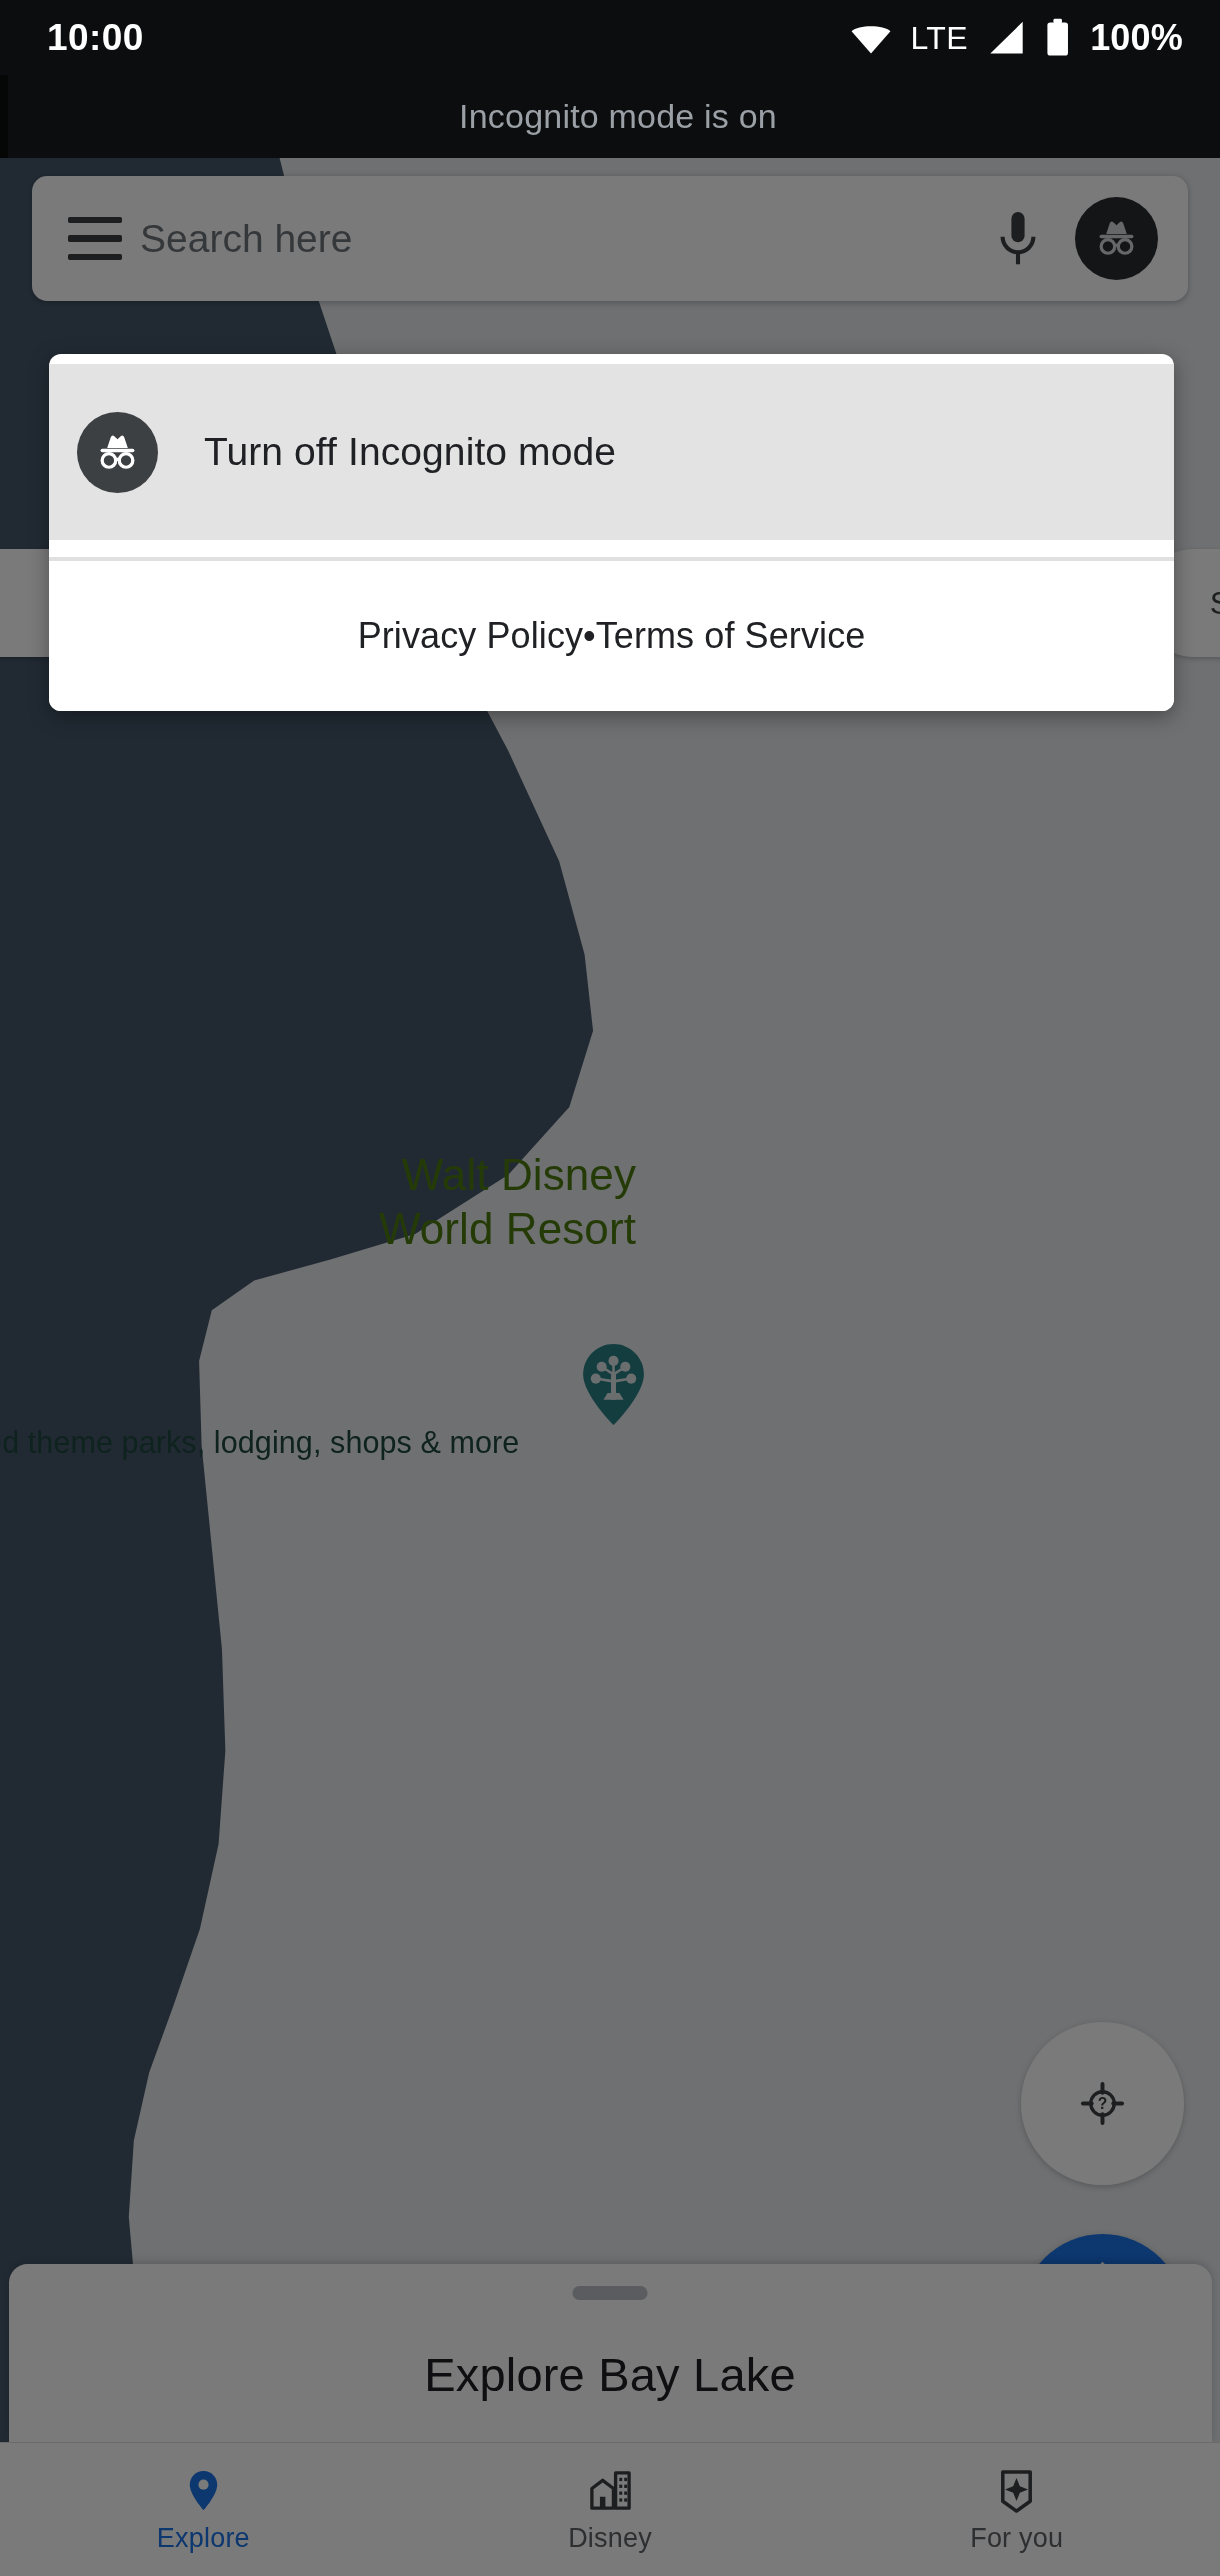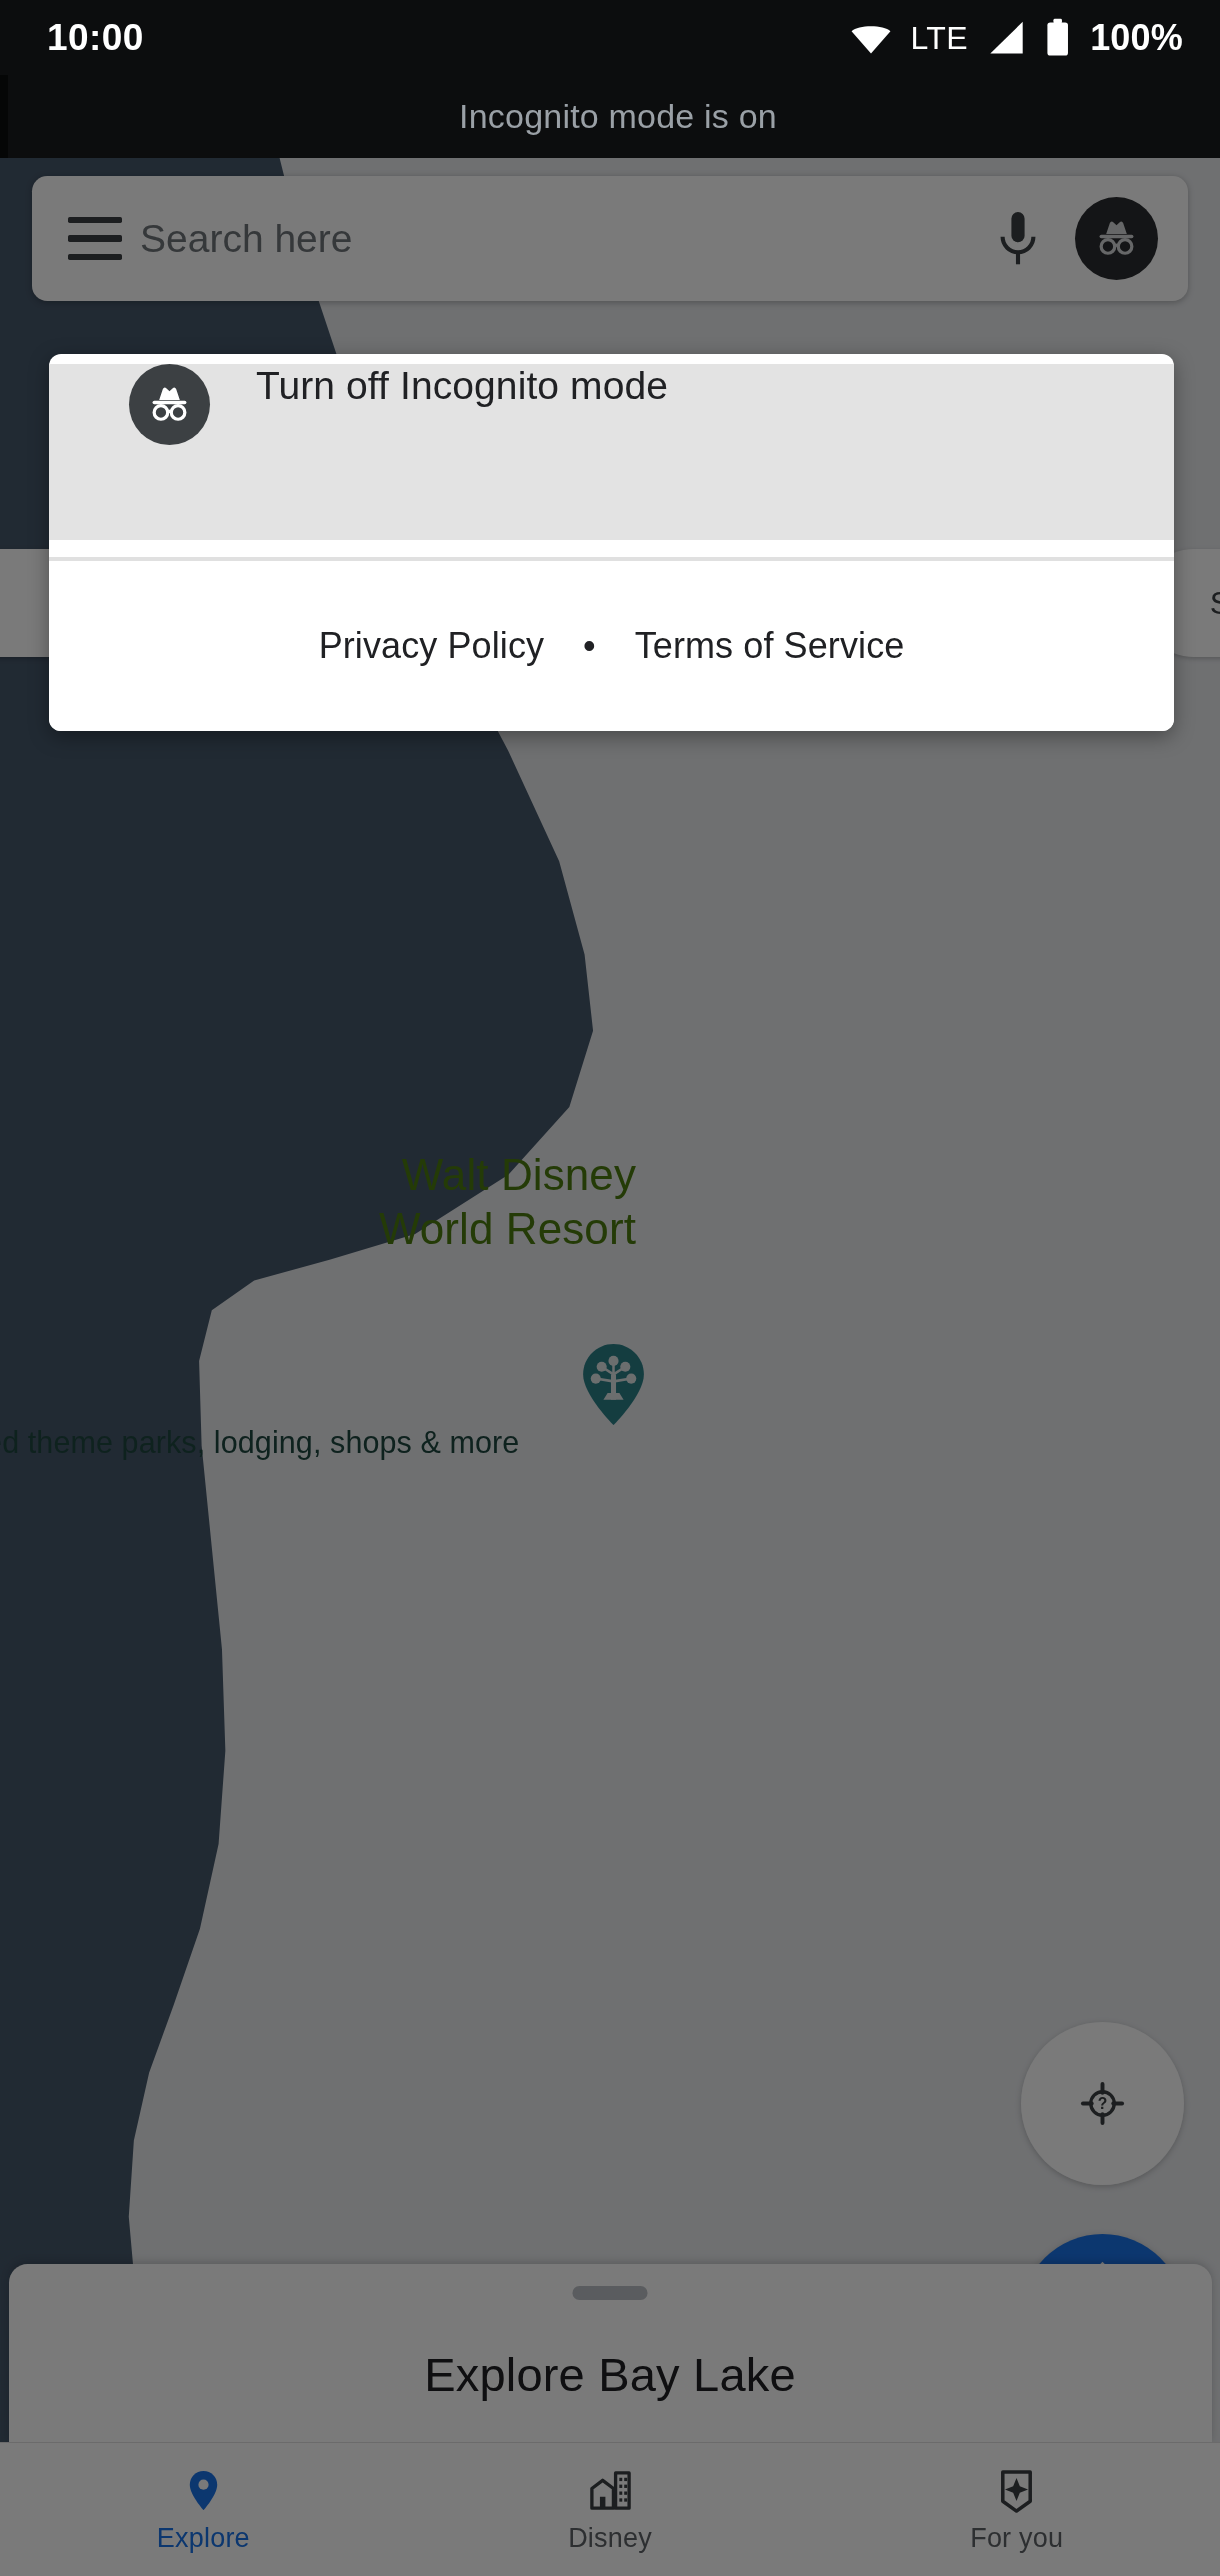--- a/index.html
+++ b/index.html
@@ -283,22 +283,22 @@
     border-radius: 12px;
     box-shadow: 0 5.1px 20.3px rgba(0,0,0,0.35);
     z-index: 50;
     overflow: hidden;
   }
   #dialog-body { padding: 10.2px 0 0 0; }
   #turn-off-row {
     background: #e3e3e3;
     height: 176px;
     display: flex;
-    align-items: flex-start;
-    padding-left: 80px;
+    align-items: center;
+    padding-left: 28px;
   }
   #turn-off-row-icon {
     width: 81px; height: 81px;
     border-radius: 50%;
     background: #3c4043;
     display: flex; align-items: center; justify-content: center;
     flex: 0 0 auto;
   }
   #turn-off-row-label {
     font-size: 39px;
@@ -306,26 +306,25 @@
     margin-left: 46px;
     letter-spacing: 0.1px;
   }
   #dialog-gap { height: 17px; background: #ffffff; }
   #dialog-divider {
     height: 4.2px;
     background: #e0e0e0;
     width: 100%;
   }
   #dialog-footer {
-    height: 170px;
+    height: 150px;
     background: #ffffff;
     display: flex;
     align-items: center;
     justify-content: center;
-    gap: 39px;
   }
   .footer-link {
     font-size: 36px;
     color: #202124;
     letter-spacing: 0.1px;
   }
   #footer-separator {
     font-size: 36px;
     color: #202124;
     line-height: 1;

